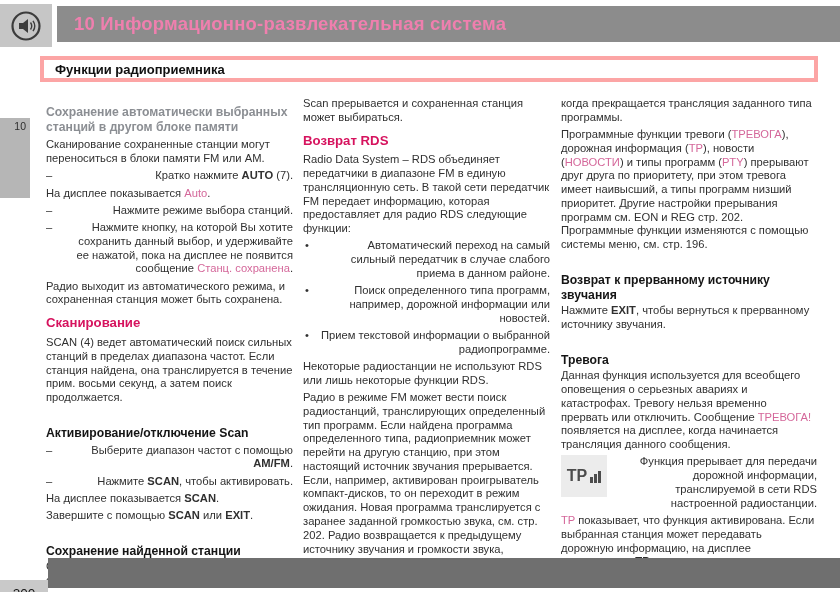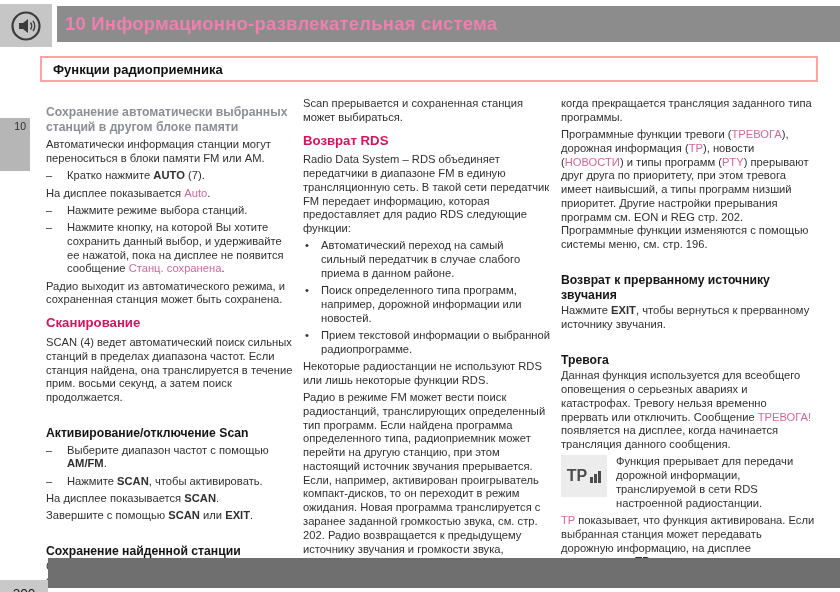--- a/index.html
+++ b/index.html
@@ -4,39 +4,39 @@
 <style>
   html,body{margin:0;padding:0;}
   body{
     width:840px;height:592px;position:relative;background:#ffffff;
     font-family:"Liberation Sans",sans-serif;overflow:hidden;color:#303030;
   }
   
   .icon-tile{position:absolute;left:0;top:4px;width:52px;height:43px;background:#c6c6c6;
     display:flex;align-items:center;justify-content:center;}
   .header-bar{position:absolute;left:57px;top:6px;right:0;height:36px;background:#8c8c8c;
-    display:flex;align-items:center;}
+    display:flex;align-items:center;padding-left:9px;}
   .chapter-title{color:#ef7fae;font-weight:bold;font-size:18.5px;padding-left:8px;letter-spacing:.2px;white-space:nowrap;}
   
   .section-box{position:absolute;left:40px;top:56px;width:778px;height:26px;
-    border:2px solid #fca5a5;box-sizing:border-box;background:#fff;display:flex;align-items:center;}
+    border:4px solid #fca5a5;box-sizing:border-box;background:#fff;display:flex;align-items:center;}
   .section-box .t{font-weight:bold;font-size:13px;padding-left:11px;color:#101010;}
   
-  .side-tab{position:absolute;left:0;top:118px;width:30px;height:53px;background:#b6b6b6;}
+  .side-tab{position:absolute;left:0;top:118px;width:30px;height:80px;background:#b6b6b6;}
   .side-tab .n{position:absolute;top:2px;right:4px;font-size:10.5px;color:#2e2e2e;}
   
   .col{position:absolute;top:97px;font-size:11.2px;line-height:1.23;color:#303030;}
   .col-left{left:46px;width:247px;}
   .col-mid{left:303px;width:247px;}
   .col-right{left:561px;width:256px;}
   .p{margin:0 0 3.5px;}
   .dash,.bullet{display:flex;margin:3px 0 3.5px;}
   .dash .marker{flex:0 0 21px;}
   .bullet .marker{flex:0 0 16px;padding-left:2px;}
-  .txt{flex:1 1 auto;min-width:0;}
+  .txt{flex:1 1 auto;min-width:0;text-align:right;}
   .h{font-weight:bold;}
   .hgray{color:#8b8e93;font-size:12.2px;line-height:1.2;margin:8px 0 4px;}
   .hblack{color:#151515;font-size:12.2px;line-height:1.2;margin:21px 0 2px;}
   .hpink{color:#d6135e;font-size:13.2px;line-height:1.2;margin:8px 0 5px;}
   .b{font-weight:bold;}
   .pk{color:#d4679a;}
   
   .tpw{display:inline-flex;align-items:flex-end;font-weight:bold;color:#2b2b2b;line-height:1;}
   .tpw .bars{display:inline-flex;align-items:flex-end;margin-left:2px;padding-bottom:1px;}
   .tpw .bars i{display:block;width:2px;background:currentColor;margin-left:1px;}
@@ -74,21 +74,21 @@
 <div class="section-box">
   <span class="t">Функции радиоприемника</span>
 </div>
 
 <div class="side-tab">
   <span class="n">10</span>
 </div>
 
 <div class="col col-left">
     <div class="h hgray">Сохранение автоматически выбранных станций в другом блоке памяти</div>
-    <div class="p"><span class="txt"><span>Автоматически информация станции могут переноситься в блоки памяти FM или АМ.</span></span></div>
+    <div class="p"><span class="txt"><span>Сканирование сохраненные станции могут переноситься в блоки памяти FM или АМ.</span></span></div>
     <div class="dash">
       <span class="marker">–</span>
       <span class="txt"><span>Кратко нажмите </span><span class="b">AUTO</span><span> (7).</span></span>
     </div>
     <div class="p"><span class="txt"><span>На дисплее показывается </span><span class="pk">Auto</span><span>.</span></span></div>
     <div class="dash">
       <span class="marker">–</span>
       <span class="txt"><span>Нажмите режиме выбора станций.</span></span>
     </div>
     <div class="dash">

